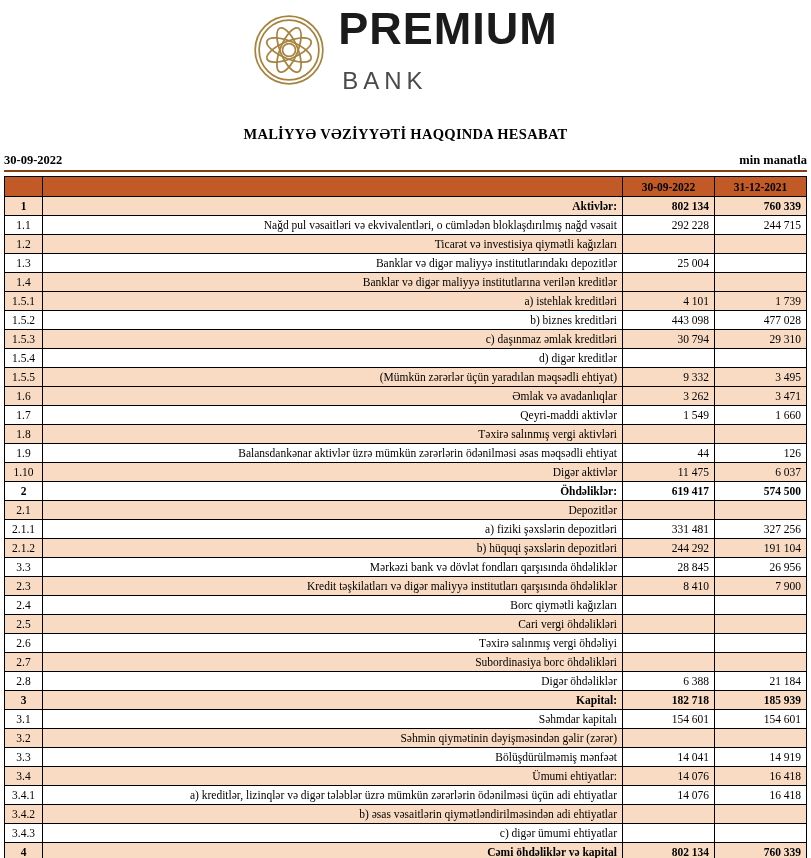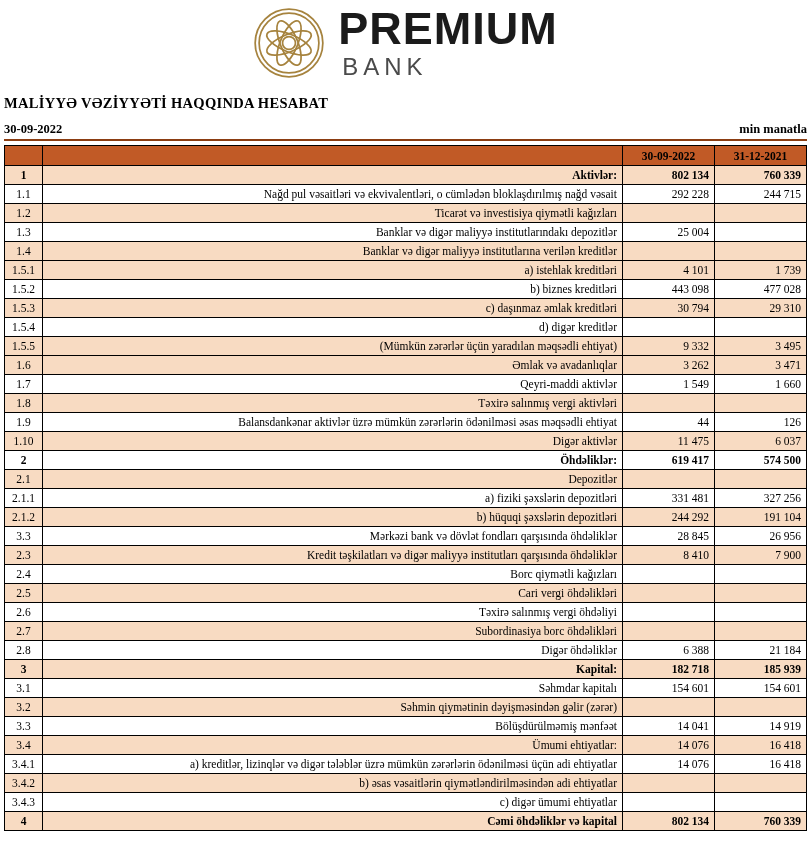--- a/index.html
+++ b/index.html
@@ -34,30 +34,31 @@
     font-size: 45px;
     line-height: 1;
     letter-spacing: 1px;
     color: var(--brand_text, #1b1b1b);
   }
   .bank {
     font-family: "Liberation Sans", sans-serif;
     font-size: 24px;
     line-height: 1;
     letter-spacing: 5px;
-    margin-top: 4px;
+    margin-top: 18px;
     padding-left: 4px;
     color: var(--bank_text, #4a4a4a);
   }
   
   .title {
+    text-align: center;
     font-size: 14.5px;
     font-weight: bold;
     letter-spacing: 0.3px;
-    margin-top: 16px;
+    margin-top: 33px;
   }
   .meta {
     display: flex;
     justify-content: space-between;
     align-items: flex-end;
     font-weight: bold;
     font-size: 12.5px;
     margin-top: 10px;
     padding-bottom: 2px;
     border-bottom: 2.5px solid var(--rule, #8B3D12);

